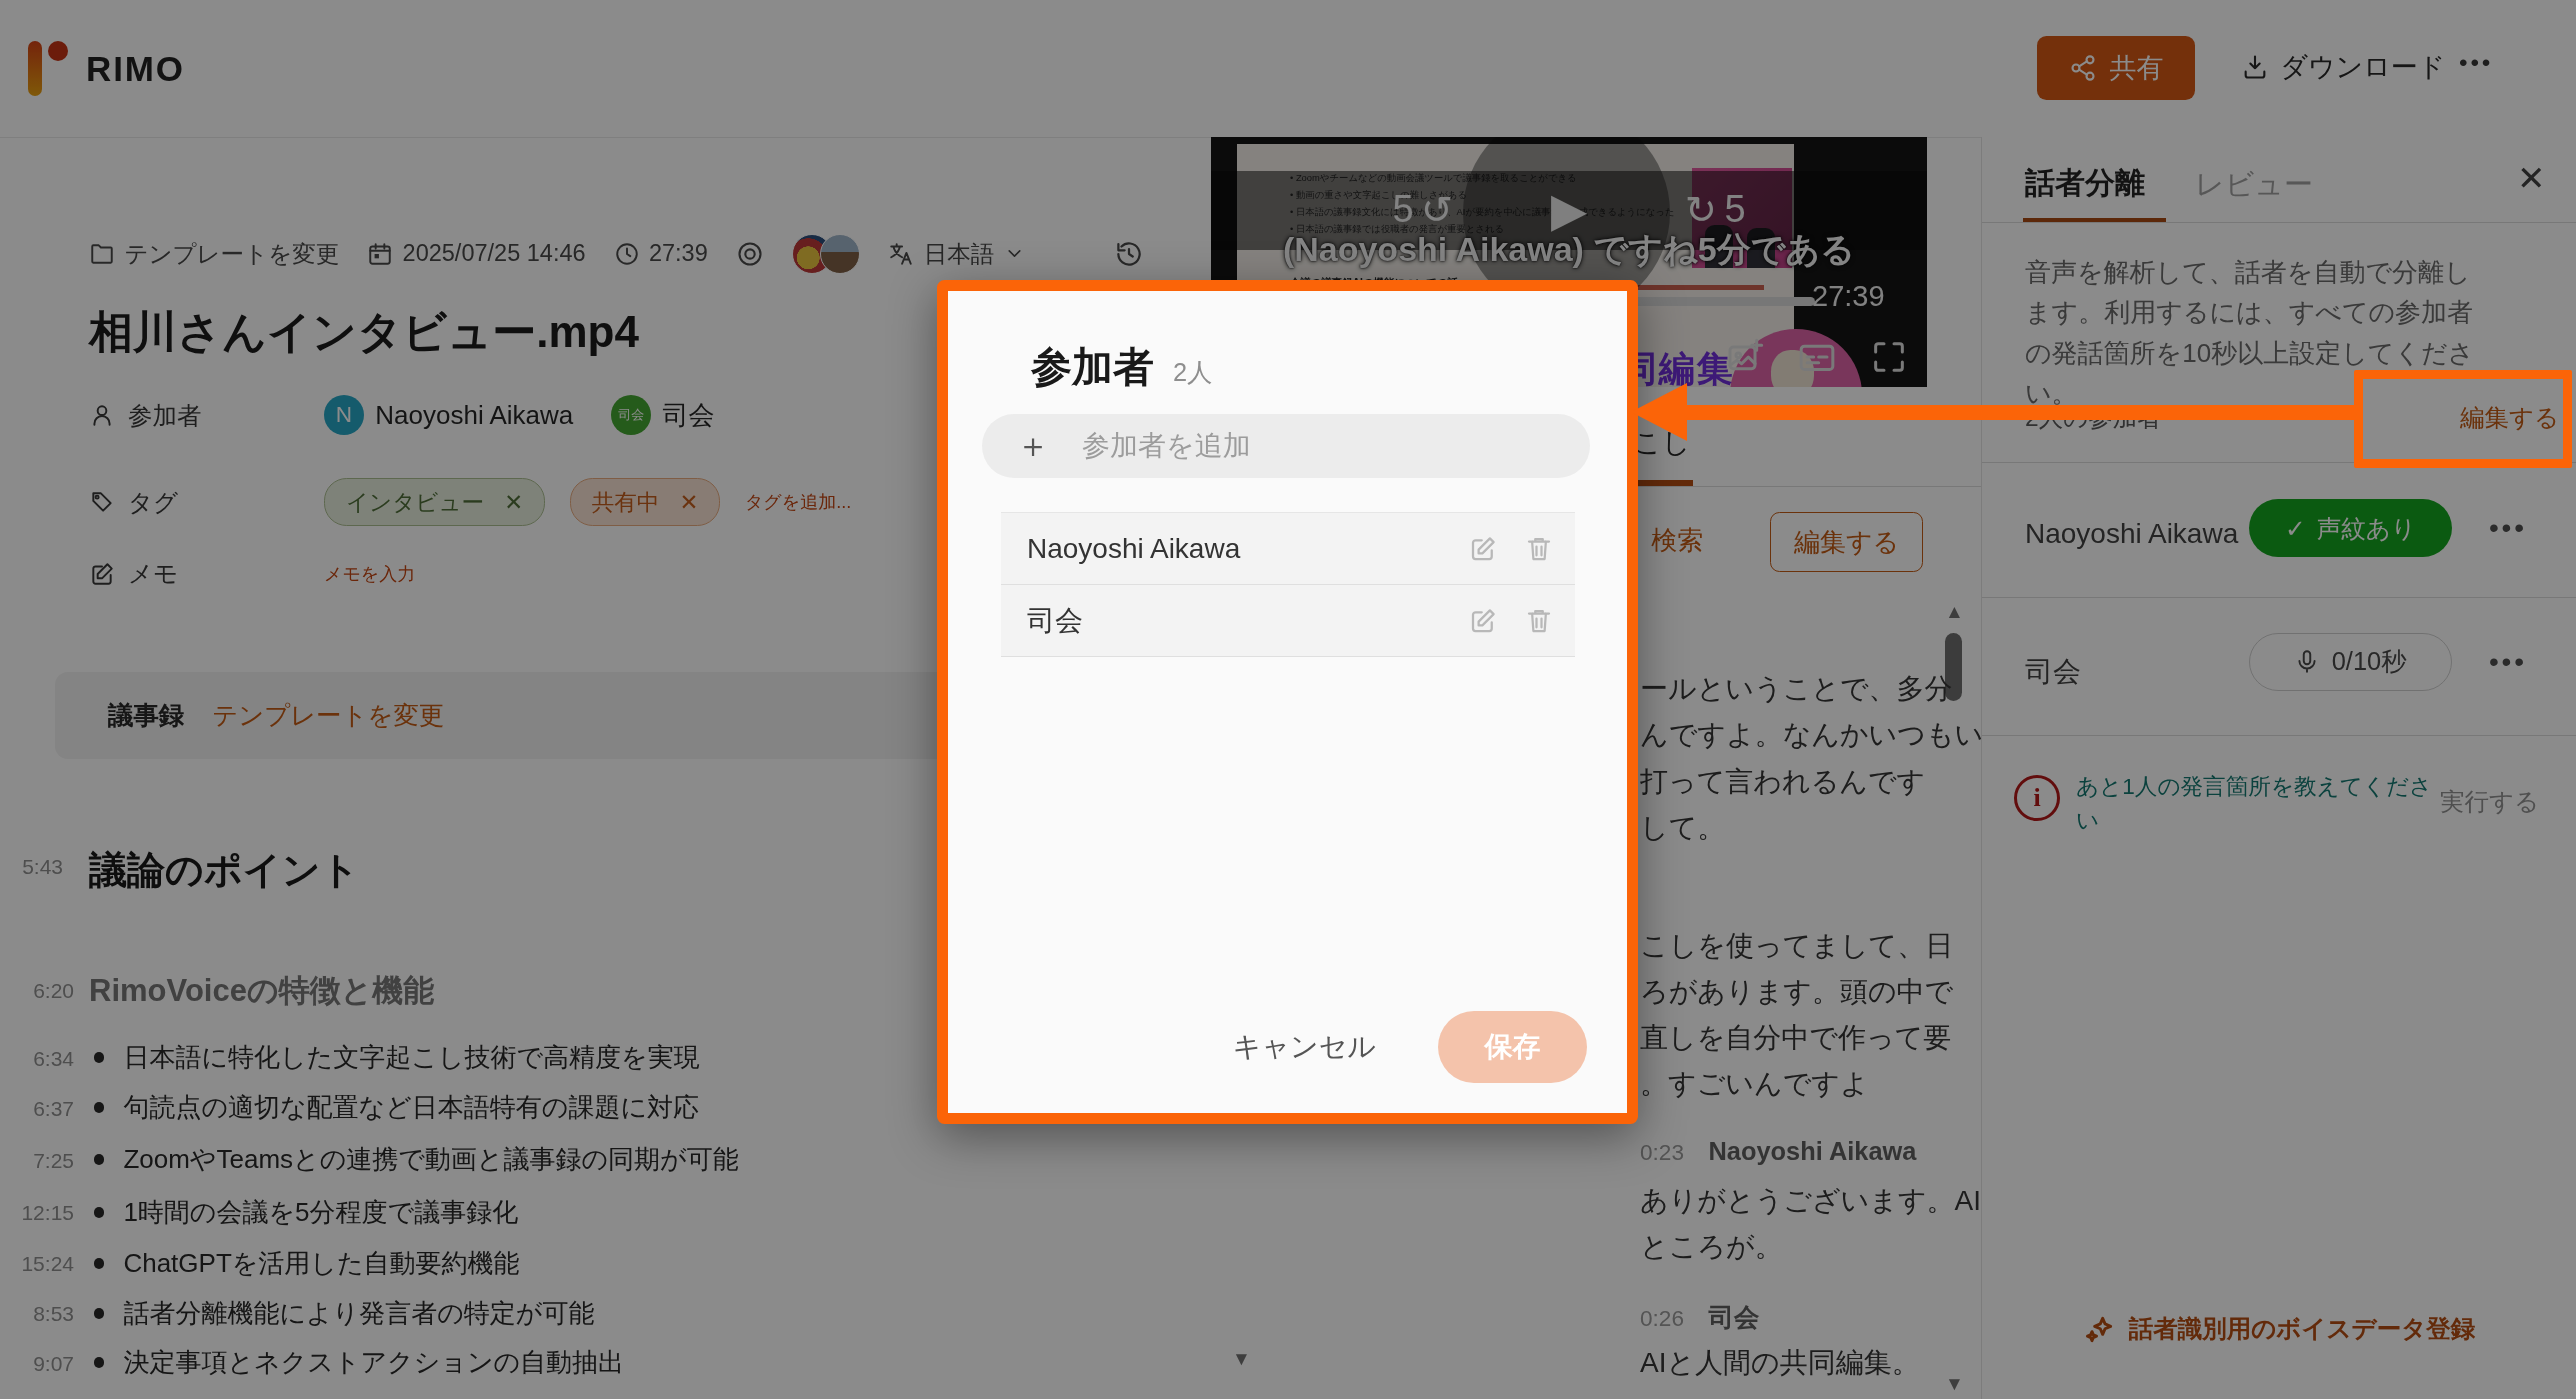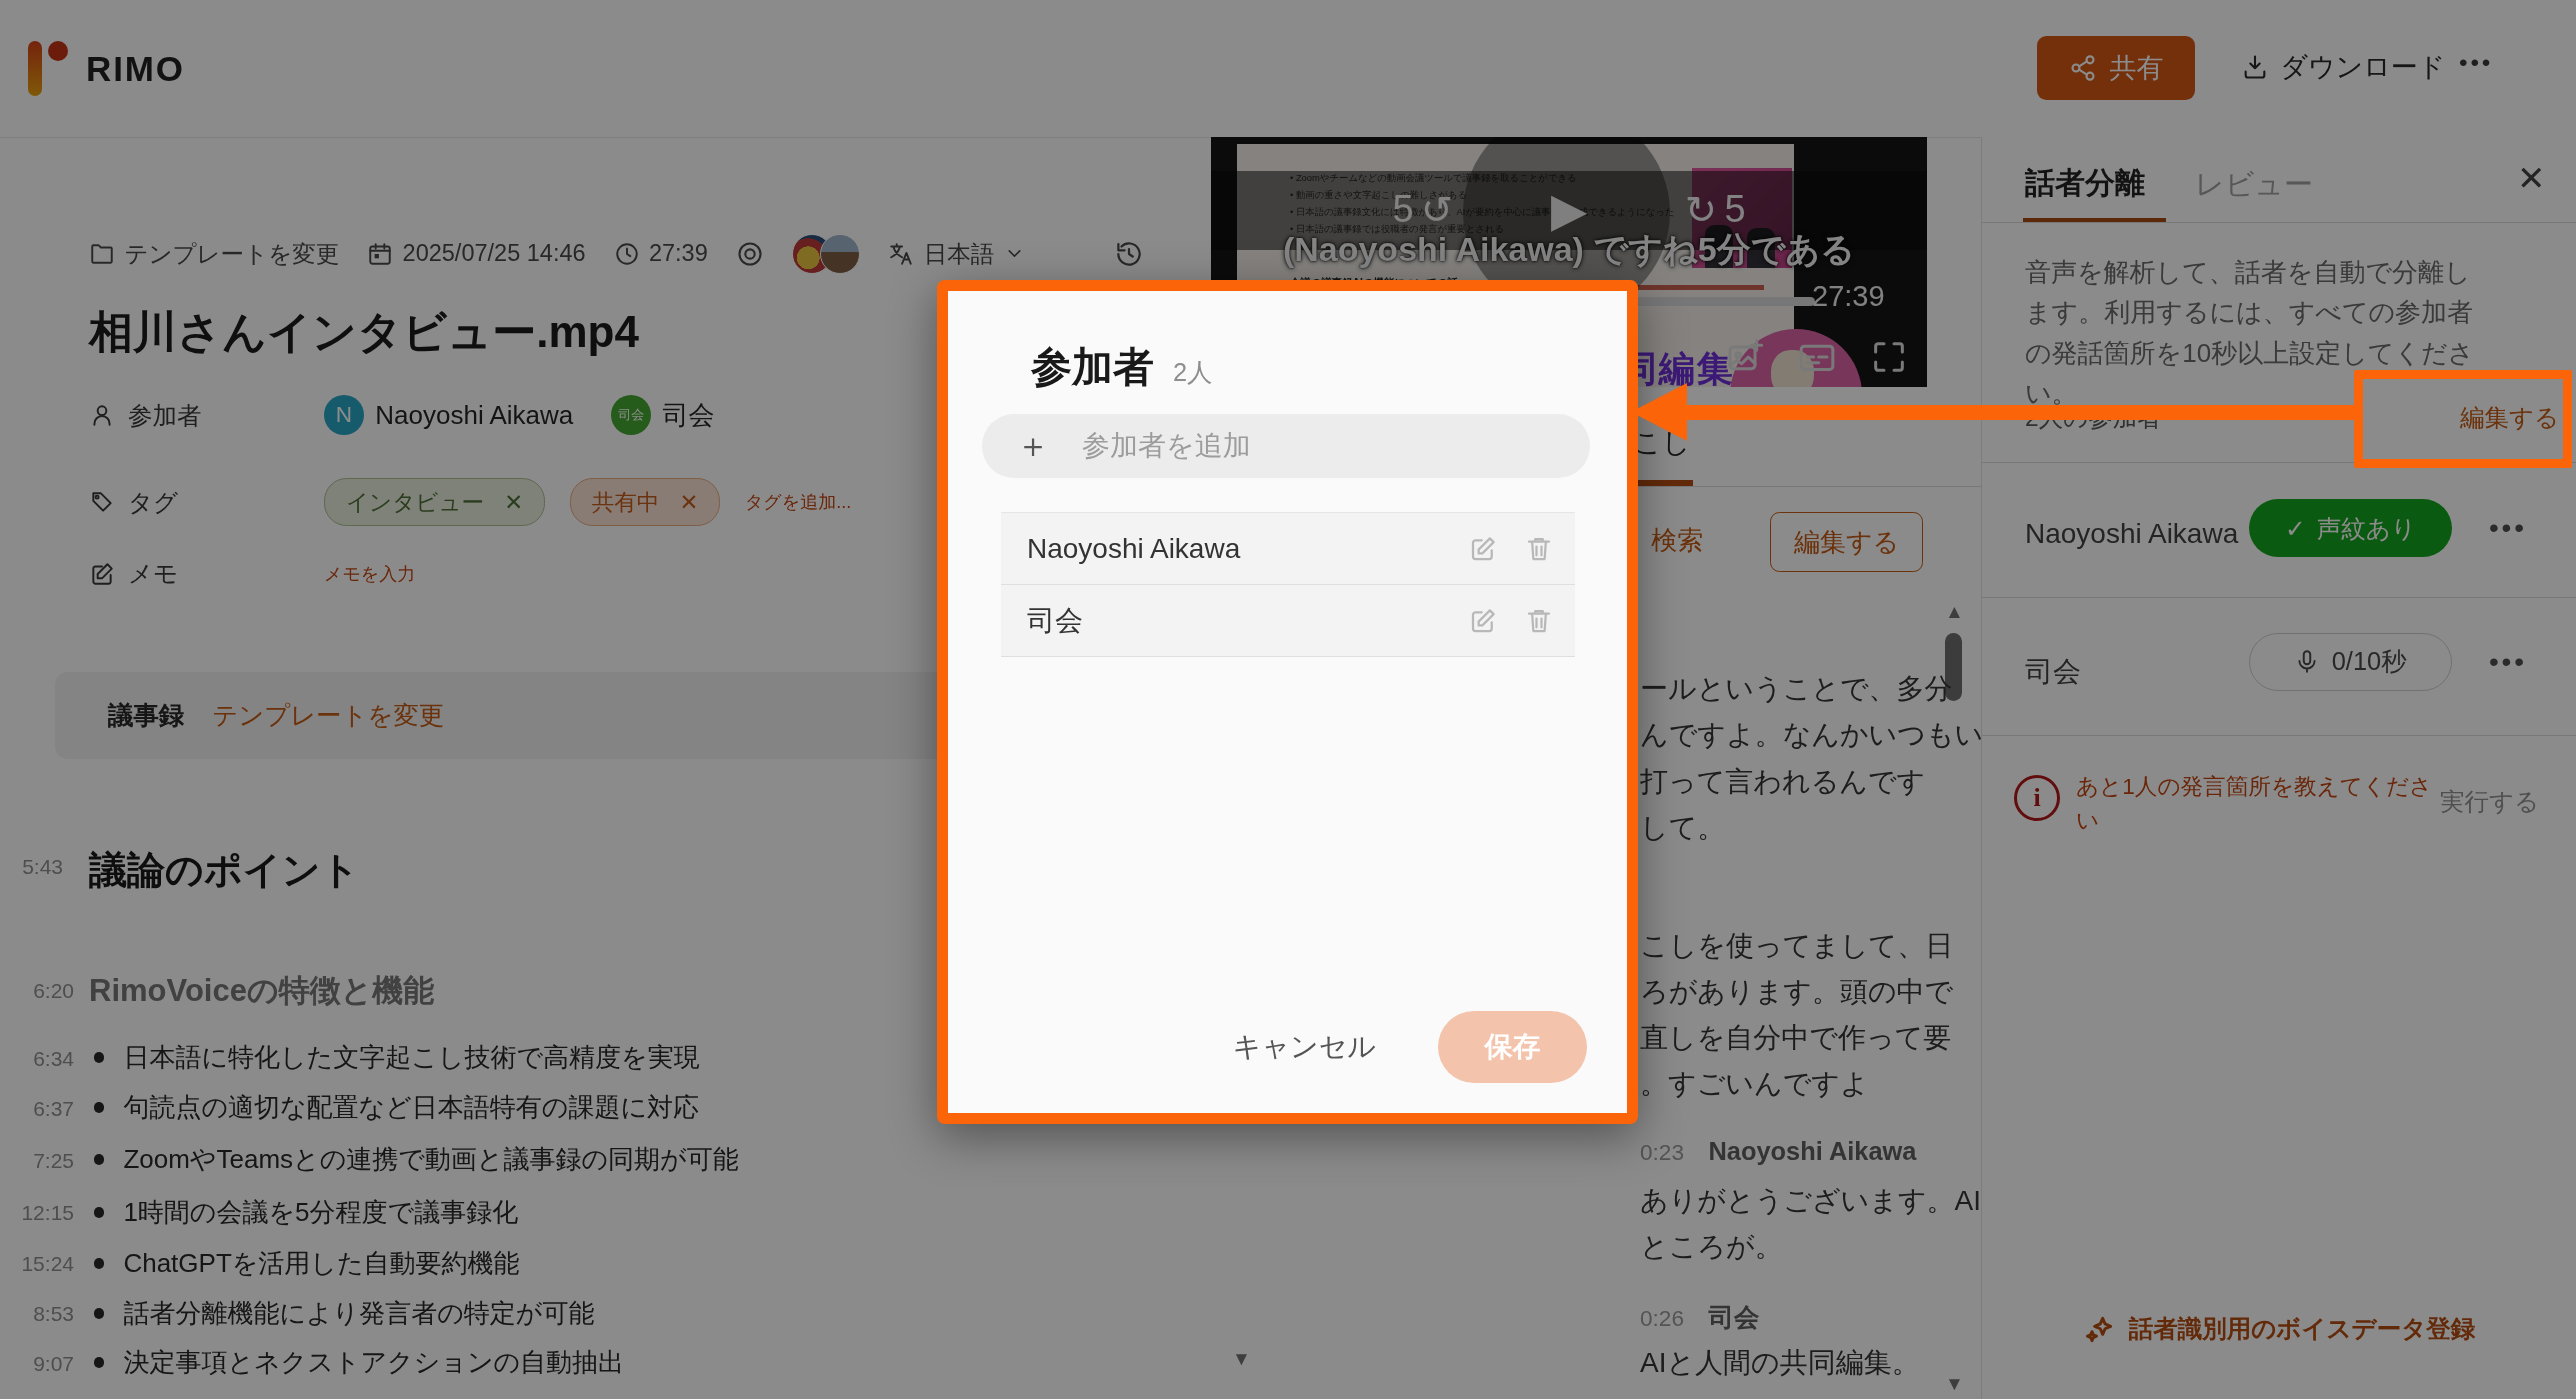--- a/index.html
+++ b/index.html
@@ -89,21 +89,21 @@
   .sb-count{position:absolute;left:43px;top:264px;font-size:24.5px;color:#555;}
   .sb-edit{position:absolute;left:478px;top:264px;font-size:24.5px;color:#c2570f;}
   .sb-name{position:absolute;left:43px;font-size:28px;color:#3d3d3d;}
   .sb-pill-green{position:absolute;left:267px;width:203px;height:58px;border-radius:29px;background:#0fa31a;color:#fff;
                  display:flex;align-items:center;justify-content:center;gap:11.3px;font-size:24.5px;box-sizing:border-box;}
   .sb-pill-rec{position:absolute;left:267px;width:203px;height:58px;border-radius:29px;border:1.9px solid #cfcfcf;color:#444;
                display:flex;align-items:center;justify-content:center;gap:11.3px;font-size:25.4px;box-sizing:border-box;}
   .sb-dots{position:absolute;left:507px;font-size:28px;color:#4a4a4a;letter-spacing:2.8px;}
   .sb-info-icon{position:absolute;left:32px;top:638px;width:40px;height:40px;border-radius:50%;border:3.8px solid #b11212;
                 color:#b11212;font-size:26px;font-weight:700;display:flex;align-items:center;justify-content:center;font-family:"Liberation Serif",serif;}
-  .sb-notice{position:absolute;left:94px;top:633px;width:367px;font-size:22.6px;line-height:1.5;color:#c2410c;}
+  .sb-notice{position:absolute;left:94px;top:633px;width:367px;font-size:22.6px;line-height:1.5;color:#0f766e;}
   .sb-run{position:absolute;left:458px;top:648px;font-size:24.5px;color:#8f8f8f;}
   .sb-voice{position:absolute;left:0;top:1175px;width:595px;display:flex;justify-content:center;align-items:center;gap:13px;color:#b4490c;font-size:24.5px;font-weight:700;}
   
   #dim{position:absolute;inset:0;background:rgba(8,8,8,.47);z-index:50;}
   
   #modal{position:absolute;left:937px;top:280px;width:701px;height:844px;box-sizing:border-box;border:11.3px solid #fb6408;
          border-radius:7.5px;background:#fafafa;z-index:100;box-shadow:0 13px 47px rgba(0,0,0,.4);}
   .m-title{position:absolute;left:83px;top:49px;display:flex;align-items:baseline;gap:19px;}
   .m-title-main{font-size:41px;font-weight:800;color:#191919;}
   .m-title-count{font-size:25.4px;color:#8e8e8e;}

